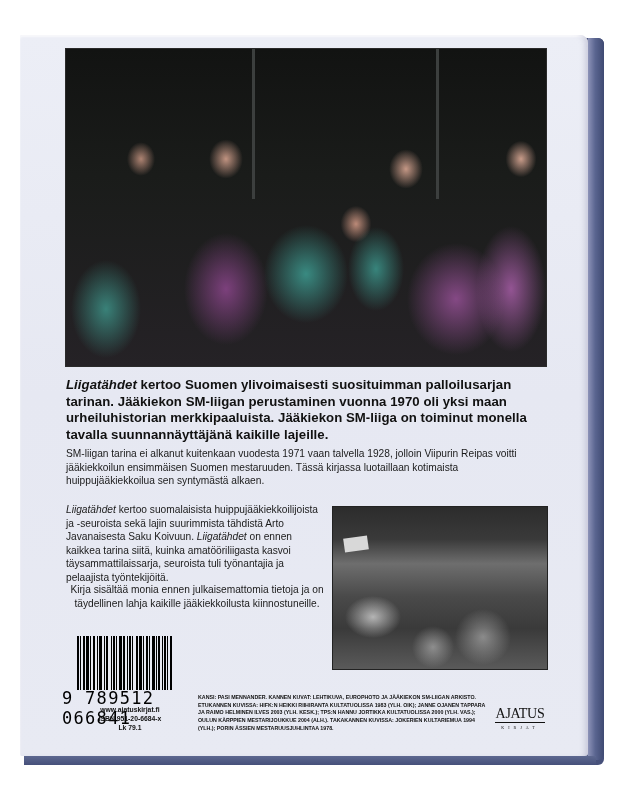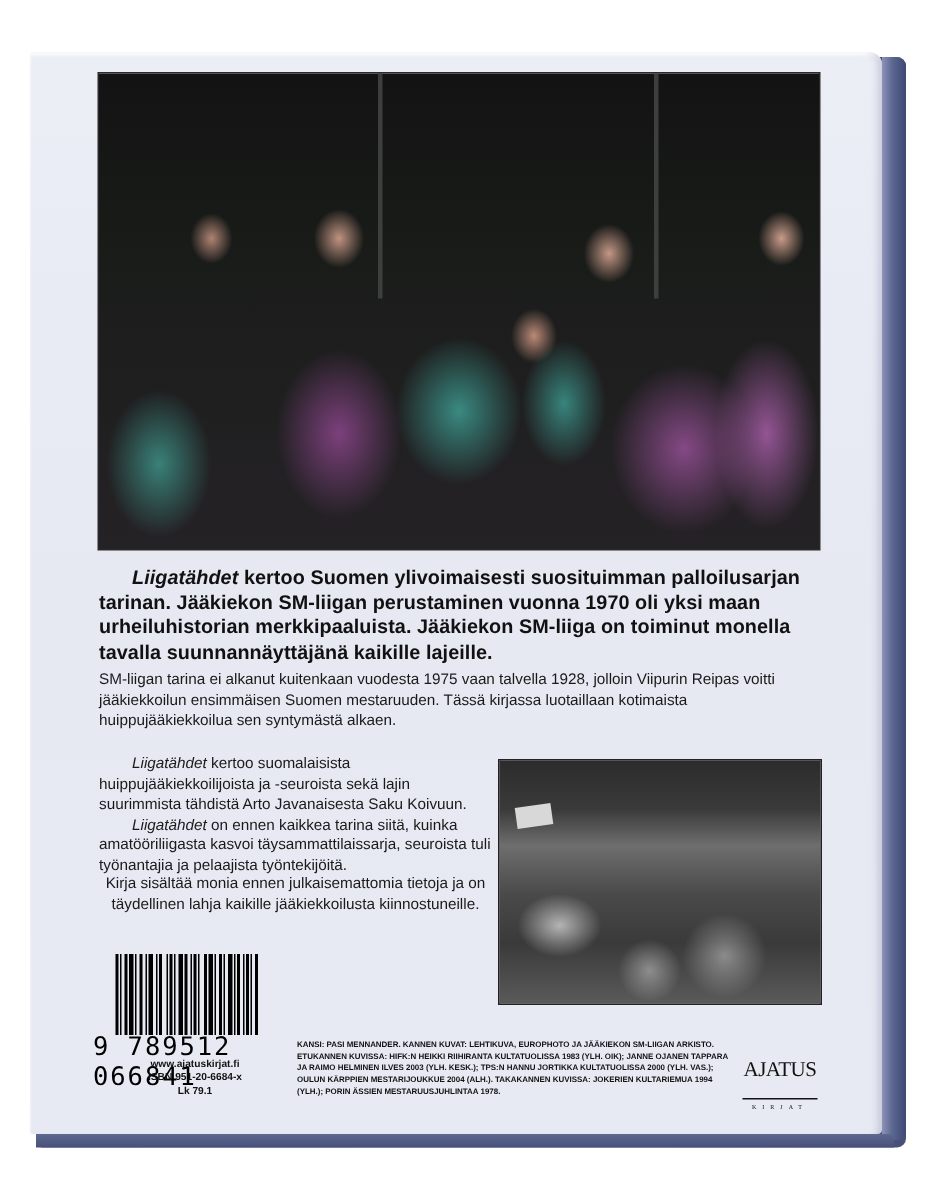--- a/index.html
+++ b/index.html
@@ -63,21 +63,21 @@
       position: absolute; left: 66px; top: 377px; width: 490px;
       font-size: 13.2px; font-weight: bold; line-height: 16.6px; color: #111;
       letter-spacing: 0.05px;
     }
     .para {
       position: absolute; left: 66px; font-size: 10.2px; line-height: 13.6px; color: #1a1a1a;
     }
     .p2 { top: 447px; width: 475px; }
     .p3 { top: 503px; width: 262px; }
     .p4 { top: 583px; width: 262px; text-align: center; }
-    em { font-style: italic; margin-left: 22px; }
+    em { font-style: italic; }
     .barcode {
       position: absolute; left: 77px; top: 636px; width: 110px; height: 54px;
       display: flex; align-items: stretch; gap: 0;
     }
     .barcode span { display: block; background: #000; }
     .isbn-digits {
       position: absolute; left: 62px; top: 688px; width: 128px;
       font-size: 17px; letter-spacing: 1.3px; color: #000; font-family: "DejaVu Sans Mono", monospace;
     }
     .pubinfo {
@@ -86,21 +86,21 @@
     }
     .credits {
       position: absolute; left: 198px; top: 694px; width: 290px;
       font-size: 5.3px; font-weight: bold; line-height: 7.7px; color: #111; text-transform: uppercase;
     }
     .logo {
       position: absolute; left: 495px; top: 707px; width: 50px; text-align: center;
     }
     .logo-main {
       font-family: "Liberation Serif", serif; font-size: 14px; color: #111; letter-spacing: -0.3px;
-      border-bottom: 1px solid #111; line-height: 14px; padding-bottom: 11px;
+      border-bottom: 1px solid #111; line-height: 14px; padding-bottom: 1px;
     }
     .logo-sub {
       font-family: "Liberation Serif", serif; font-size: 4px; letter-spacing: 4px; color: #111; margin-top: 2px;
     }
   </style>
 </head>
 <body>
 
 <div class="board"></div>
 <div class="spine-edge"></div>
@@ -108,21 +108,21 @@
 
 <div class="jacket"></div>
 
 <div class="photo-main">
   <div class="pole" style="left:186px;"></div>
   <div class="pole" style="left:370px;"></div>
 </div>
 
 <div class="lead"><em>Liigatähdet</em><span> kertoo Suomen ylivoimaisesti suosituimman palloilusarjan tarinan. Jääkiekon SM-liigan perustaminen vuonna 1970 oli yksi maan urheiluhistorian merkkipaaluista. Jääkiekon SM-liiga on toiminut monella tavalla suunnannäyttäjänä kaikille lajeille.</span></div>
 
-<div class="para p2">SM-liigan tarina ei alkanut kuitenkaan vuodesta 1975 vaan talvella 1928, jolloin Viipurin Reipas voitti jääkiekkoilun ensimmäisen Suomen mestaruuden. Tässä kirjassa luotaillaan kotimaista huippujääkiekkoilua sen syntymästä alkaen.</div>
+<div class="para p2">SM-liigan tarina ei alkanut kuitenkaan vuodesta 1971 vaan talvella 1928, jolloin Viipurin Reipas voitti jääkiekkoilun ensimmäisen Suomen mestaruuden. Tässä kirjassa luotaillaan kotimaista huippujääkiekkoilua sen syntymästä alkaen.</div>
 
 <div class="para p3"><em>Liigatähdet</em><span> kertoo suomalaisista huippujääkiekkoilijoista ja -seuroista sekä lajin suurimmista tähdistä Arto Javanaisesta Saku Koivuun. </span><em>Liigatähdet</em><span> on ennen kaikkea tarina siitä, kuinka amatööriliigasta kasvoi täysammattilaissarja, seuroista tuli työnantajia ja pelaajista työntekijöitä.</span></div>
 
 <div class="para p4">Kirja sisältää monia ennen julkaisemattomia tietoja ja on täydellinen lahja kaikille jääkiekkoilusta kiinnostuneille.</div>
 
 <div class="photo-bw">
   <div class="banner"></div>
 </div>
 
 <div class="barcode">

